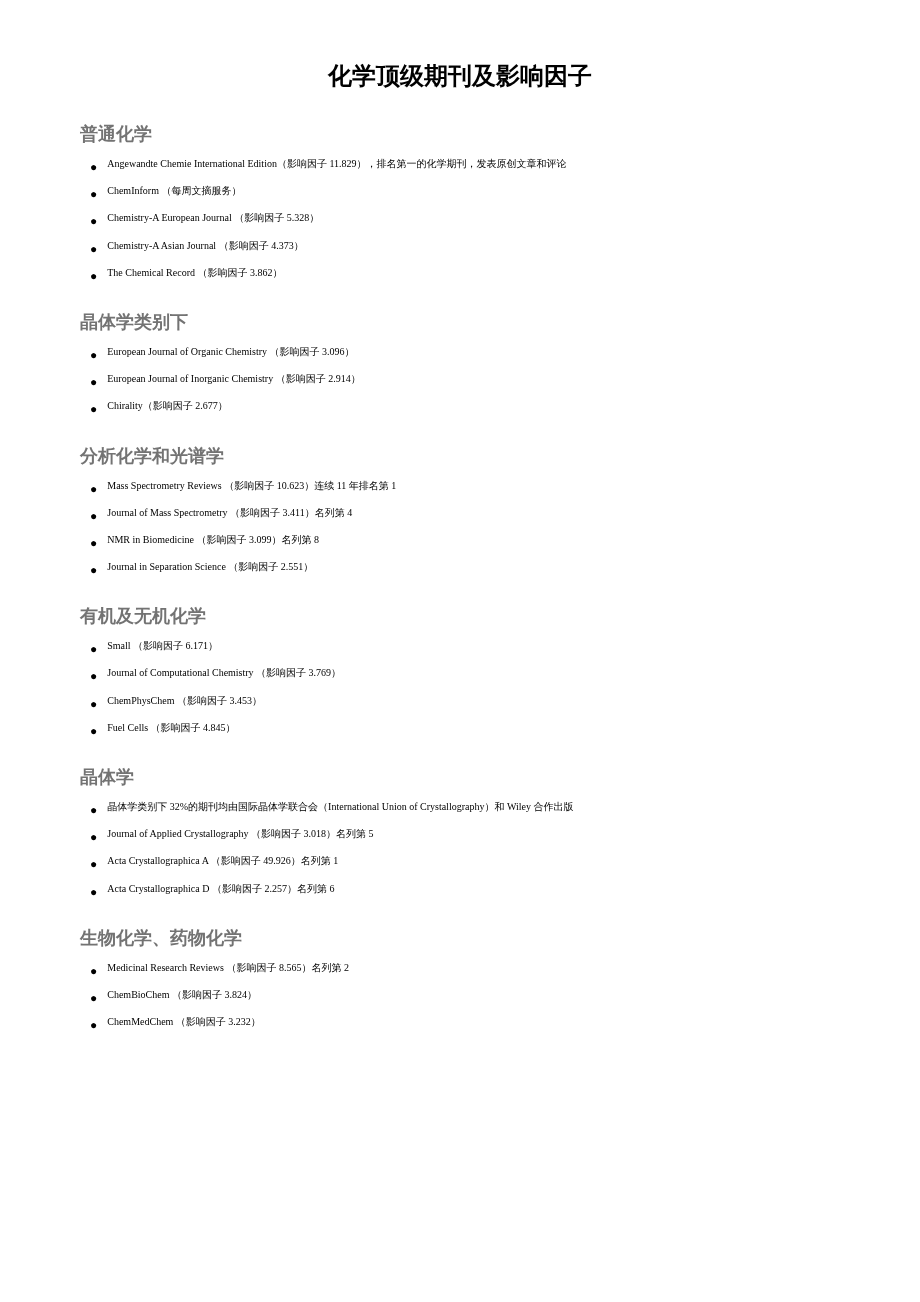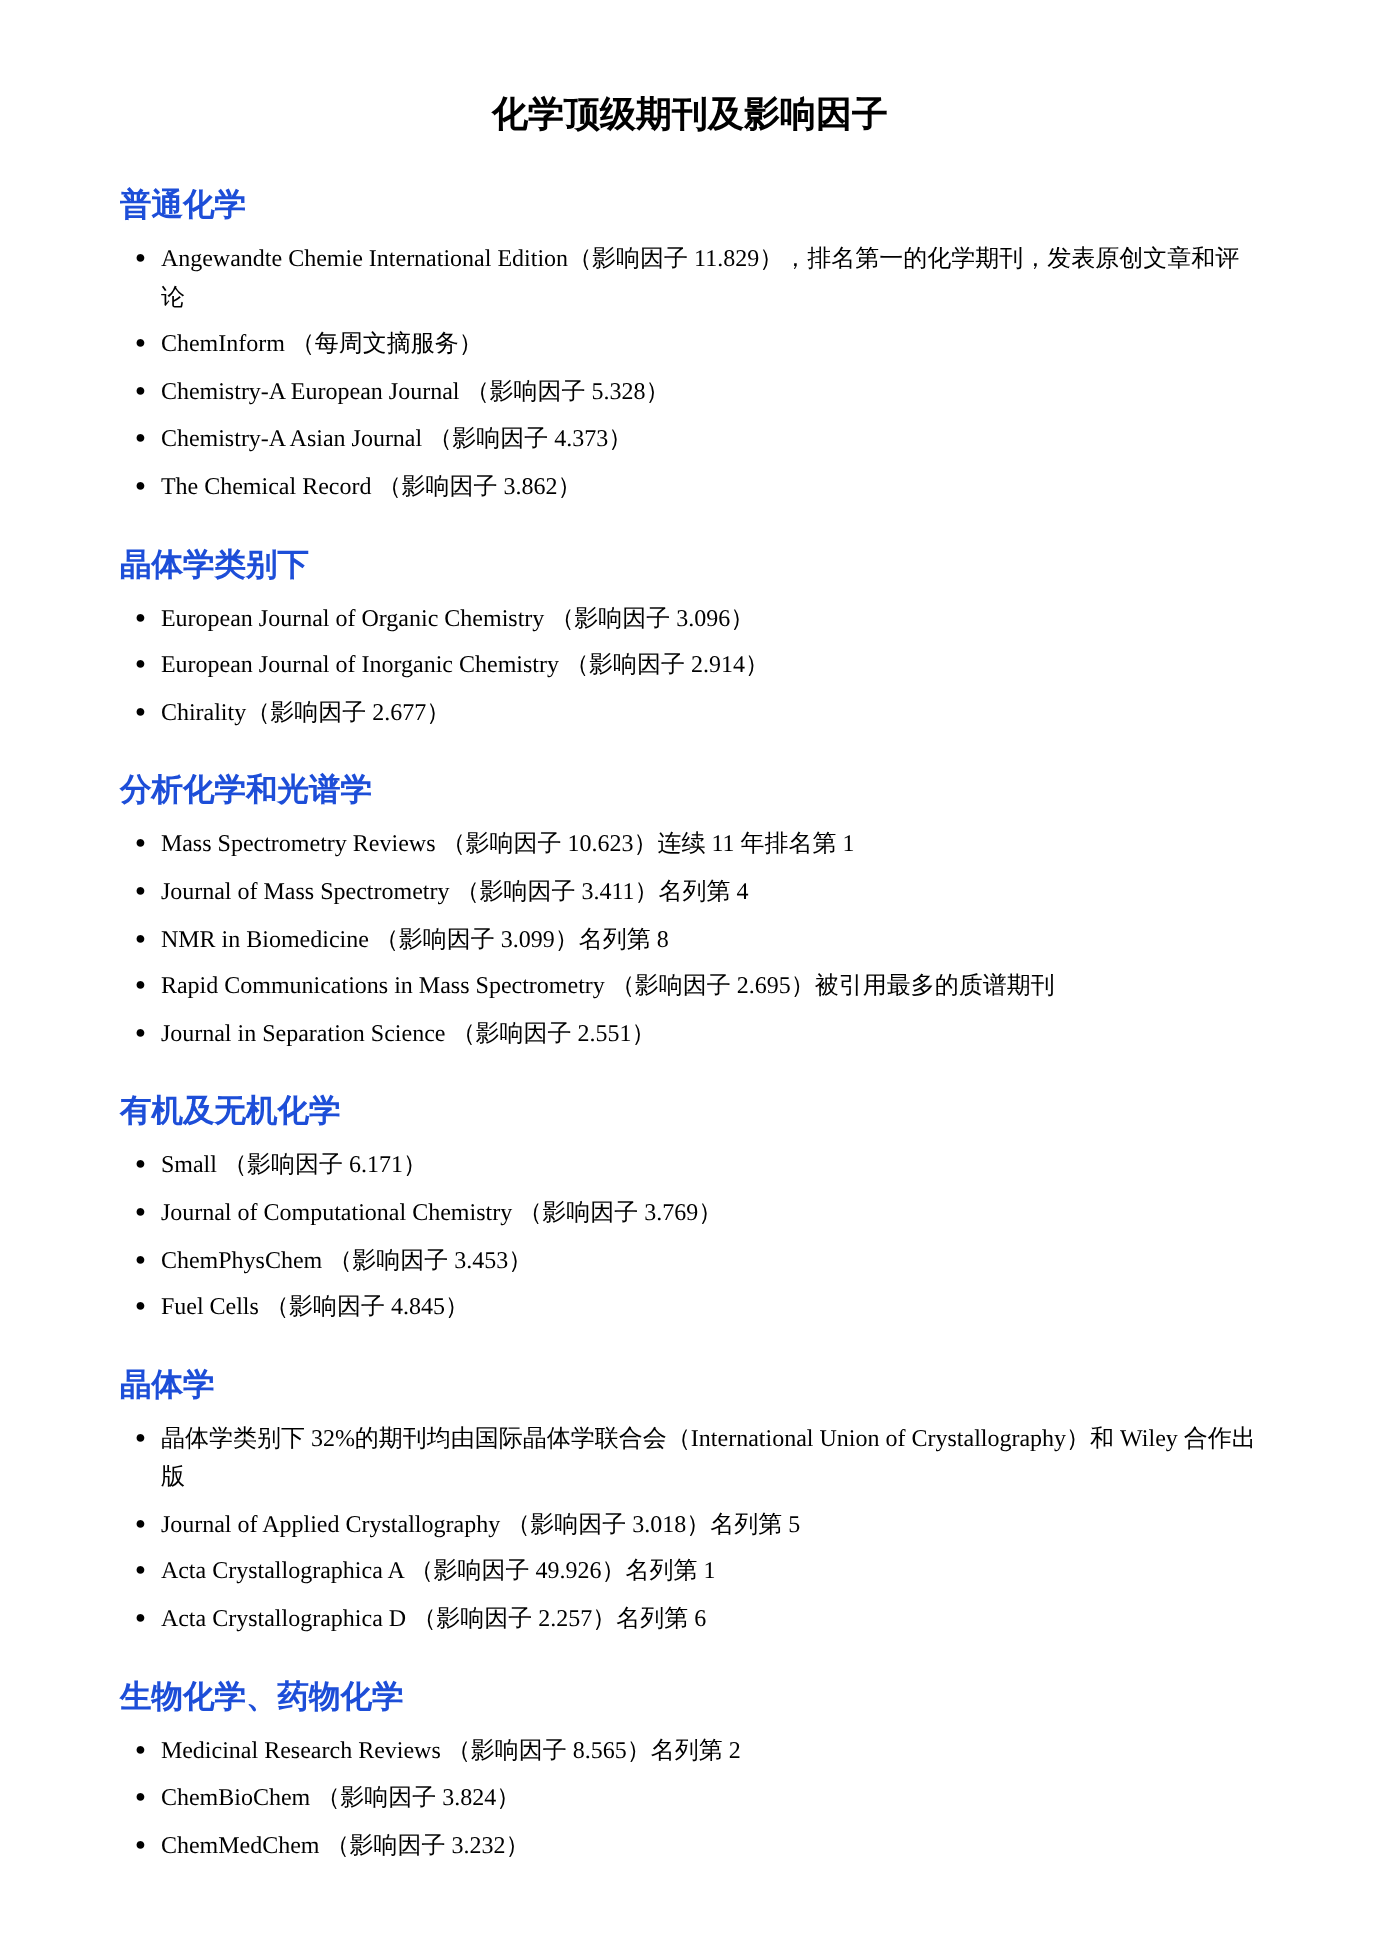--- a/index.html
+++ b/index.html
@@ -20,41 +20,41 @@
 
     .page-title {
       text-align: center;
       font-size: 24px;
       font-weight: bold;
       margin-bottom: 30px;
       font-family: "SimHei", "黑体", sans-serif;
     }
 
     .section-heading {
-      font-size: 21px;
+      font-size: 18px;
       font-weight: bold;
-      color: #1d4ed8;
+      color: #737373;
       margin-top: 24px;
       margin-bottom: 10px;
       font-family: "SimHei", "黑体", sans-serif;
       border-bottom: none;
     }
 
     ul.journal-list {
       list-style: none;
       padding-left: 10px;
       margin-bottom: 6px;
     }
 
     ul.journal-list li {
       display: flex;
       align-items: flex-start;
       margin-bottom: 6px;
       line-height: 1.6;
-      font-size: 16px;
+      font-size: 10px;
     }
 
     ul.journal-list li::before {
       content: "●";
       font-size: 12px;
       margin-right: 10px;
       margin-top: 2px;
       flex-shrink: 0;
     }
 
@@ -108,23 +108,20 @@
         <li>
           <span class="item-text">Mass Spectrometry Reviews  （影响因子 10.623）连续 11 年排名第 1</span>
         </li>
         <li>
           <span class="item-text">Journal of Mass Spectrometry  （影响因子 3.411）名列第 4</span>
         </li>
         <li>
           <span class="item-text">NMR in Biomedicine  （影响因子 3.099）名列第 8</span>
         </li>
         <li>
-          <span class="item-text">Rapid Communications in Mass Spectrometry  （影响因子 2.695）被引用最多的质谱期刊</span>
-        </li>
-        <li>
           <span class="item-text">Journal in Separation Science  （影响因子 2.551）</span>
         </li>
       </ul>
     </div>
     <div>
       <div class="section-heading">有机及无机化学</div>
       <ul class="journal-list">
         <li>
           <span class="item-text">Small  （影响因子 6.171）</span>
         </li>

